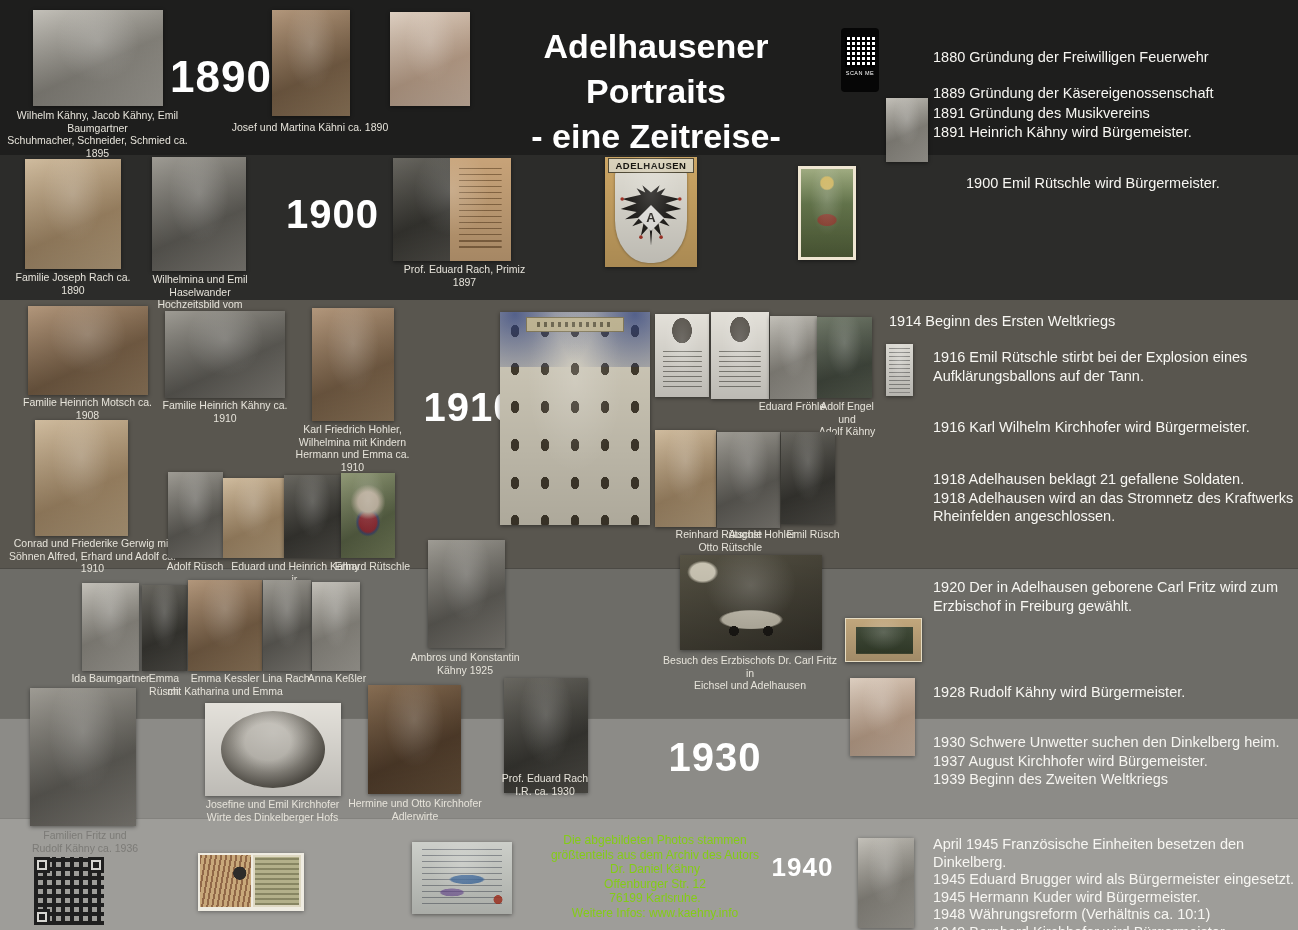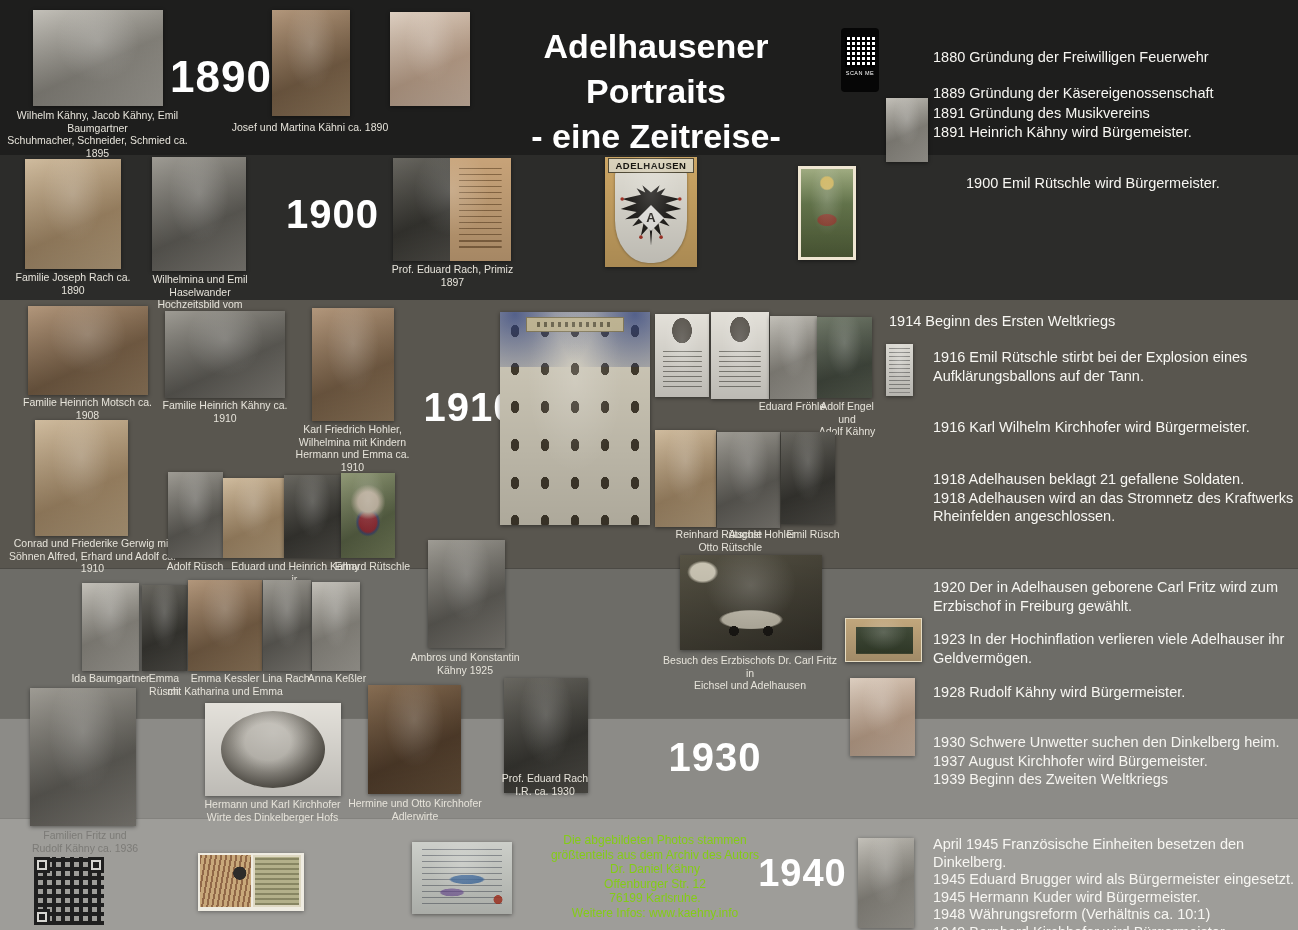--- a/index.html
+++ b/index.html
@@ -161,21 +161,21 @@
   <div class="photo p-sepia-light" style="left:25px;top:159px;width:96px;height:110px;"></div>
   <div class="cap" style="left:8px;top:271px;width:130px;">Familie Joseph Rach  ca. 1890</div>
   <div class="photo p-bw-mid" style="left:152px;top:157px;width:94px;height:114px;"></div>
   <div class="cap" style="left:130px;top:273px;width:140px;">Wilhelmina und Emil Haselwander
 Hochzeitsbild vom 20.10.1903</div>
   <div class="year" style="left:285px;top:192px;width:95px;">1900</div>
   <div class="photo" style="left:393px;top:158px;width:118px;height:103px;background:#b09070;">
     <div class="doc-port"></div>
     <div class="doc-sep"></div>
   </div>
-  <div class="cap" style="left:380px;top:263px;width:145px;">Prof. Eduard Rach, Primiz 1897</div>
+  <div class="cap" style="left:392px;top:263px;width:145px;">Prof. Eduard Rach, Primiz 1897</div>
 
   <div class="photo coat" style="left:605px;top:157px;width:92px;height:110px;">
     <div class="coat-shield">
       <svg viewBox="0 0 100 100" style="position:absolute;inset:0;width:100%;height:100%;">
         <path d="M50 16 L38 6 L42 16 L30 10 L36 19 L10 25 L30 31 L8 39 L30 43 L14 53 L34 51 L24 63 L40 57 L36 76 L48 63 L50 90 L52 63 L64 76 L60 57 L76 63 L66 51 L86 53 L70 43 L92 39 L70 31 L90 25 L64 19 L70 10 L58 16 L62 6 Z" fill="#1c1a17"></path>
         <circle cx="10" cy="25" r="2.5" fill="#b43a2c"></circle>
         <circle cx="90" cy="25" r="2.5" fill="#b43a2c"></circle>
         <circle cx="36" cy="78" r="2.5" fill="#b43a2c"></circle>
         <circle cx="64" cy="78" r="2.5" fill="#b43a2c"></circle>
       </svg>
@@ -252,29 +252,27 @@
   <div class="cap" style="left:400px;top:651px;width:130px;">Ambros und Konstantin
 Kähny 1925</div>
   <div class="photo p-car" style="left:680px;top:555px;width:142px;height:95px;"></div>
   <div class="cap" style="left:660px;top:654px;width:180px;">Besuch des Erzbischofs  Dr. Carl Fritz in
 Eichsel und Adelhausen</div>
   <div class="photo p-note23" style="left:845px;top:618px;width:77px;height:44px;box-sizing:border-box;"></div>
   <div class="photo p-pink" style="left:850px;top:678px;width:65px;height:78px;"></div>
 
   <div class="ev" style="left:933px;top:578px;">1920  Der in Adelhausen geborene Carl Fritz  wird zum
 Erzbischof in Freiburg gewählt.</div>
-  <div class="ev" style="left:933px;top:630px;">1923 In der Hochinflation verlieren viele Adelhauser ihr
-Geldvermögen.</div>
   <div class="ev" style="left:933px;top:683px;">1928 Rudolf Kähny wird Bürgermeister.</div>
 
   <div class="photo p-bw-mid" style="left:30px;top:688px;width:106px;height:138px;"></div>
   <div class="cap" style="left:0;top:829px;width:170px;color:#7c7b77;">Familien Fritz und
 Rudolf Kähny ca. 1936</div>
   <div class="photo p-ovalframe" style="left:205px;top:703px;width:136px;height:93px;"></div>
-  <div class="cap" style="left:185px;top:798px;width:175px;">Hermann und Karl Kirchhofer
+  <div class="cap" style="left:185px;top:798px;width:175px;">Josefine und Emil Kirchhofer
 Wirte des Dinkelberger Hofs</div>
   <div class="photo p-sepia-dark" style="left:368px;top:685px;width:93px;height:109px;"></div>
   <div class="cap" style="left:345px;top:797px;width:140px;">Hermine und Otto Kirchhofer
 Adlerwirte</div>
   <div class="photo p-bw-dark" style="left:504px;top:678px;width:84px;height:115px;"></div>
   <div class="cap" style="left:480px;top:772px;width:130px;">Prof. Eduard Rach
 I.R. ca. 1930</div>
   <div class="year" style="left:660px;top:735px;width:110px;">1930</div>
   <div class="ev" style="left:933px;top:733px;">1930 Schwere Unwetter suchen den Dinkelberg heim.
 1937 August Kirchhofer wird Bürgemeister.
@@ -289,21 +287,21 @@
     <div class="noteA"></div>
     <div class="noteB"></div>
   </div>
   <div class="photo p-doc40" style="left:412px;top:842px;width:100px;height:72px;"></div>
   <div class="cap" style="left:540px;top:833px;width:230px;font-size:12px;line-height:14.5px;color:#84cc16;">Die  abgebildeten Photos  stammen
 größtenteils aus dem Archiv  des Autors
 Dr. Daniel Kähny
 Offenburger Str. 12
 76199 Karlsruhe.
 Weitere  Infos: www.kaehny.info</div>
-  <div class="year" style="left:755px;top:852px;width:95px;font-size:38px;">1940</div>
+  <div class="year" style="left:755px;top:852px;width:95px;font-size:26px;">1940</div>
   <div class="photo p-bw-light" style="left:858px;top:838px;width:56px;height:90px;"></div>
   <div class="ev" style="left:933px;top:836px;line-height:17.5px;">April 1945 Französische Einheiten besetzen den Dinkelberg.
 1945 Eduard Brugger wird als Bürgermeister eingesetzt.
 1945 Hermann Kuder wird Bürgermeister.
 1948 Währungsreform (Verhältnis ca. 10:1)
 1949  Bernhard Kirchhofer wird Bürgermeister.</div>
 
 </div>
 
 </body></html>

